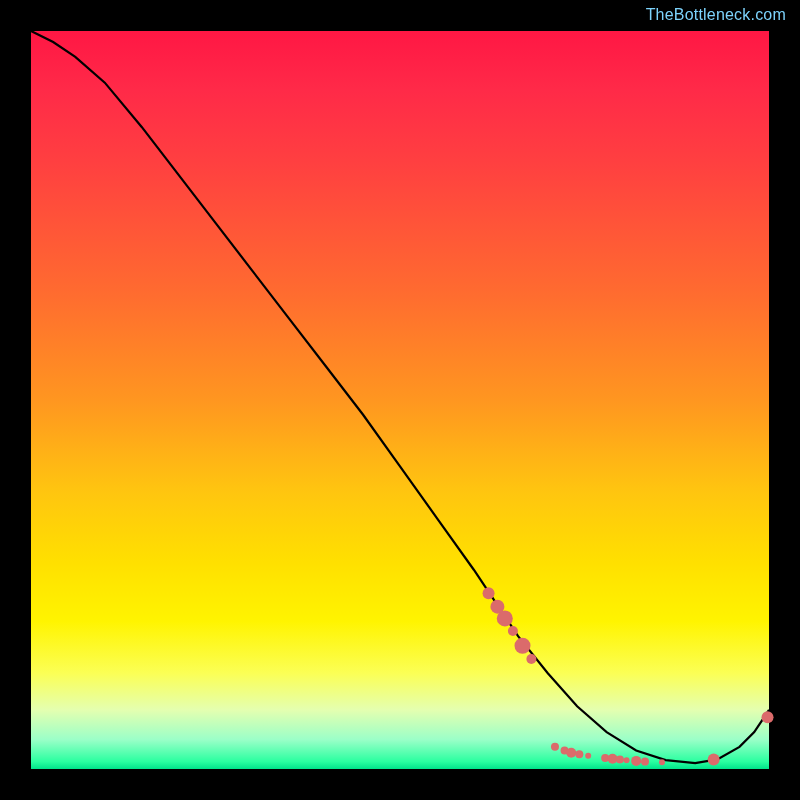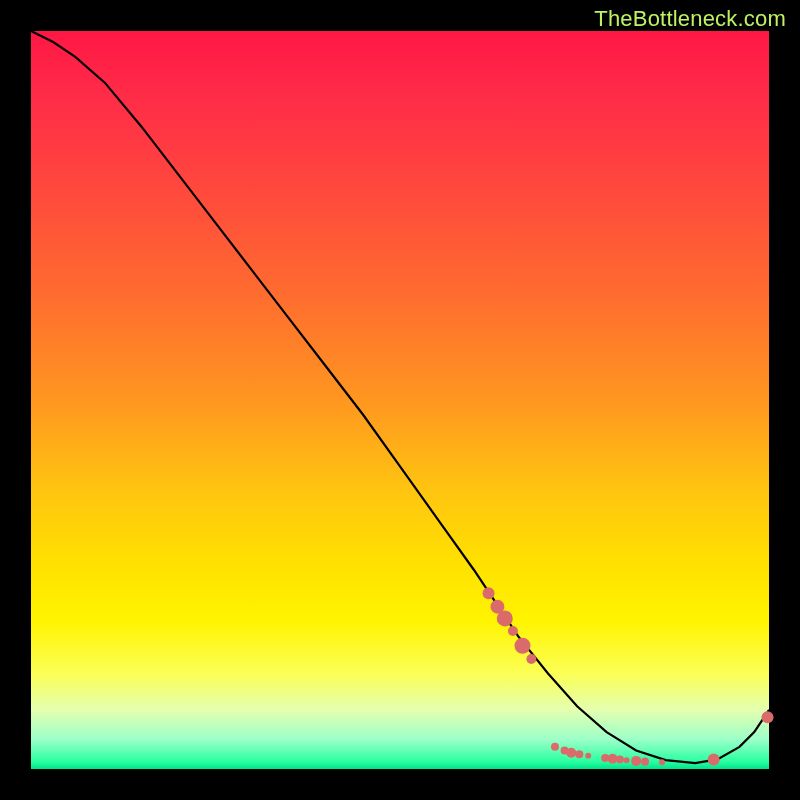--- a/index.html
+++ b/index.html
@@ -36,22 +36,22 @@
       #e4ffb0 92%,
       #9bffc8 96%,
       #2affa0 99%,
       #00e38a 100%
     );
   }
   .watermark {
     position: absolute;
     top: 6px;
     right: 14px;
-    color: #bef264;
-    font-size: 22px;
+    color: #7dd3fc;
+    font-size: 16px;
     letter-spacing: 0.2px;
     font-weight: 400;
     user-select: none;
   }
   svg.curve {
     position: absolute;
     left: 0;
     top: 0;
     width: 738px;
     height: 738px;

